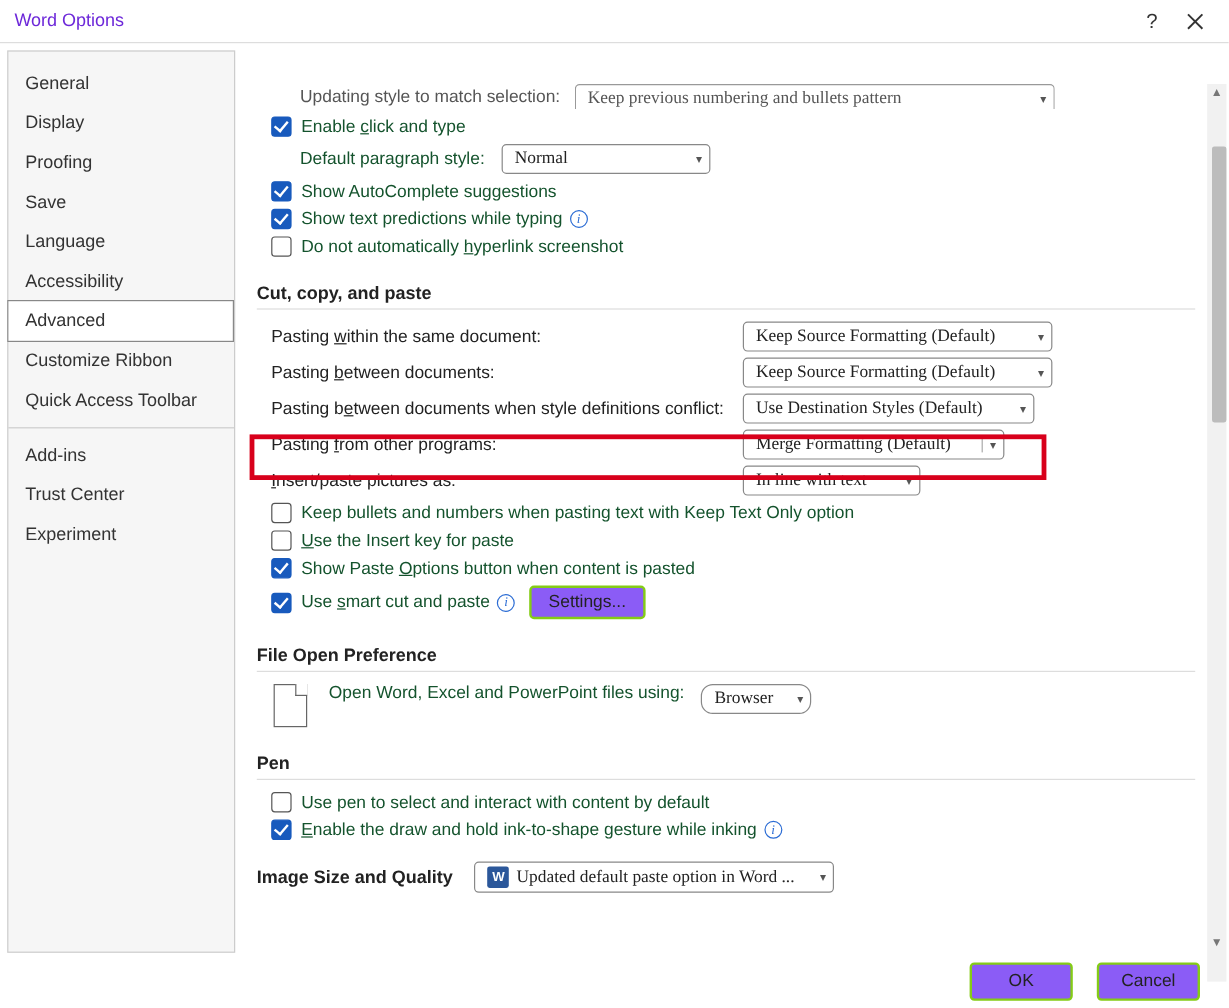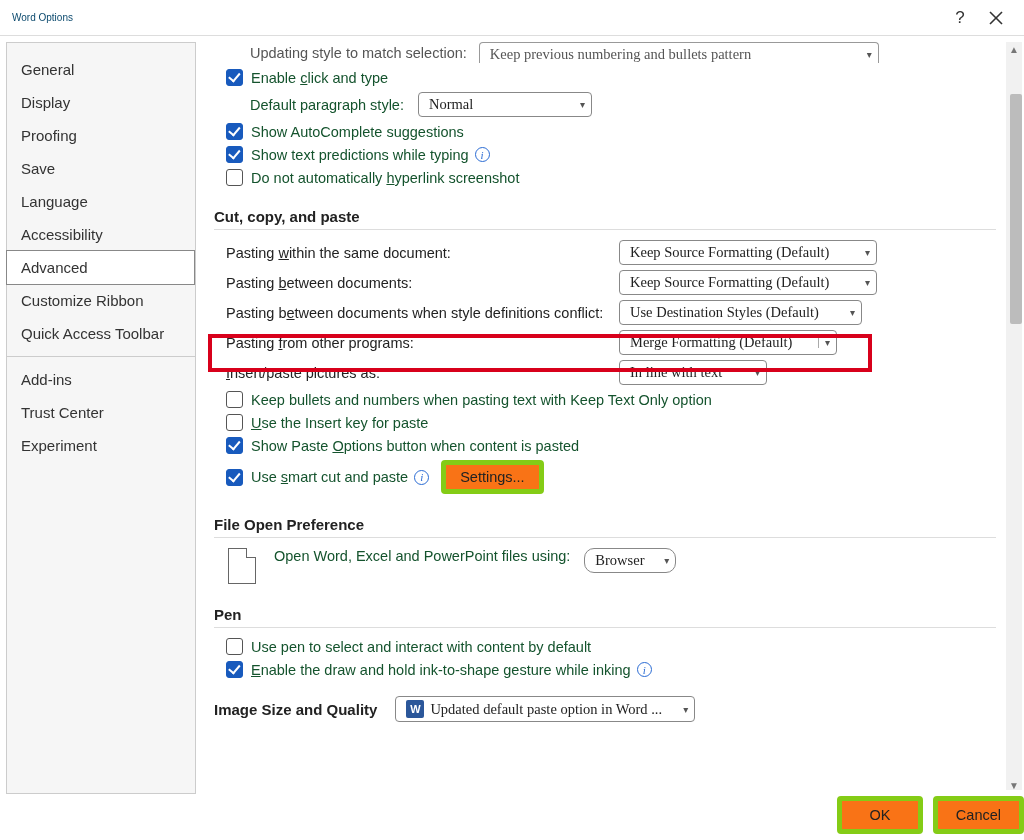--- a/index.html
+++ b/index.html
@@ -1,26 +1,26 @@
 <!DOCTYPE html>
 <html><head>
 <meta charset="utf-8">
 <style>
   * { box-sizing: border-box; font-family: "Segoe UI", Arial, sans-serif; }
   body { margin: 0; background: #fff; width: 1024px; height: 840px; overflow: hidden; color: #222; font-size: 14.5px; }
   .titlebar { height: 36px; display: flex; align-items: center; padding: 0 10px 0 12px; border-bottom: 1px solid #ddd; }
-  .titlebar .title { flex: 1; font-size: 10px; color: #0c4a6e; }
+  .titlebar .title { flex: 1; font-size: 15px; color: #6d28d9; }
   .titlebar .help, .titlebar .close { width: 36px; text-align: center; font-size: 17px; cursor: pointer; color: #333; }
   .titlebar .close svg { display: block; margin: 0 auto; }
   .body { display: flex; height: 764px; }
   .sidebar { width: 190px; border: 1px solid #ccc; margin: 6px 0 6px 6px; background: #f6f6f6; padding-top: 10px; }
   .nav-item { padding: 8px 14px; font-size: 15px; cursor: pointer; color: #333; }
   .nav-item.selected { background: #fff; border: 1px solid #888; margin: -1px 0 -1px -1px; }
   .nav-sep { border-top: 1px solid #ccc; margin: 6px 0; }
-  .content-wrap { flex: 1; position: relative; padding: 0 22px 0 0; }
+  .content-wrap { flex: 1; position: relative; padding: 0 22px 0 0; margin-top: 28px; }
   .scroll { height: 760px; overflow: hidden; padding-left: 18px; padding-right: 6px; position: relative; }
   .scrollbar-track { position: absolute; right: 2px; top: 6px; width: 16px; height: 748px; background: #f1f1f1; }
   .scrollbar-thumb { position: absolute; right: 2px; top: 58px; width: 12px; height: 230px; background: #bcbcbc; border-radius: 2px; }
   .scroll-up, .scroll-down { position: absolute; right: 4px; width: 12px; height: 12px; font-size: 10px; text-align: center; color: #777; }
   .scroll-up { top: 8px; } .scroll-down { bottom: 8px; }
   .row { display: flex; align-items: center; margin: 6px 0; }
   .row .chk { margin-left: 12px; margin-right: 8px; }
   .indent { margin-left: 36px; }
   .lbl { color: #14532d; }
   .section-head { font-weight: 600; margin-top: 22px; margin-bottom: 4px; font-size: 15px; }
@@ -30,22 +30,22 @@
   .dropdown .caret { font-size: 10px; color: #555; }
   .truncated { border-top: 1px solid #999; border-left: 1px solid #999; border-right: 1px solid #999; border-bottom: none; border-radius: 4px 4px 0 0; padding-bottom: 0; }
   .truncated-top-text { color: #555; }
   .chkbox { width: 17px; height: 17px; border: 1.5px solid #555; border-radius: 3px; display: inline-flex; align-items: center; justify-content: center; vertical-align: middle; background: #fff; cursor: pointer; flex-shrink: 0; }
   .chkbox.checked { background: #185abd; border-color: #185abd; }
   .chkbox.checked::after { content: ""; width: 5px; height: 9px; border: solid #fff; border-width: 0 2.5px 2.5px 0; transform: rotate(40deg) translate(-1px,-1px); }
   .info { display:inline-flex; width:15px; height:15px; border:1.5px solid #2b6cd4; border-radius:50%; color:#2b6cd4; font-size:11px; align-items:center; justify-content:center; margin-left:6px; font-style: italic; font-family: Georgia, serif;}
   .paste-grid .prow { display: flex; align-items: center; margin: 5px 0; }
   .paste-grid .prow .plabel { width: 405px; padding-left: 12px; }
   .highlight-box { position: absolute; border: 4px solid #d8001b; pointer-events: none; }
-  .btn { border: 5px solid #84cc16; border-radius: 4px; background: #f97316; padding: 4px 14px; cursor: pointer; }
-  .footer { position: absolute; right: 0; bottom: 6px; display: flex; gap: 10px; }
+  .btn { border: 2px solid #84cc16; border-radius: 4px; background: #8b5cf6; padding: 4px 14px; cursor: pointer; }
+  .footer { position: absolute; right: 24px; bottom: 6px; display: flex; gap: 20px; }
   .footer .btn { min-width: 86px; text-align: center; padding: 6px 18px; }
   .file-icon { display:inline-block; width:28px; height:36px; border:1.5px solid #666; margin: 0 18px 0 14px; position:relative; }
   .file-icon::before { content:""; position:absolute; right:-1px; top:-1px; width:9px; height:9px; background:#fff; border-left:1.5px solid #666; border-bottom:1.5px solid #666; }
   .word-icon { display:inline-flex; width:18px; height:18px; background:#2b579a; color:#fff; font-size:11px; font-weight:bold; align-items:center; justify-content:center; border-radius:2px; margin-right:6px;}
   u.acc { text-decoration: underline; text-decoration-thickness: 1px; }
 </style>
 </head>
 <body>
 
 <div class="titlebar">

